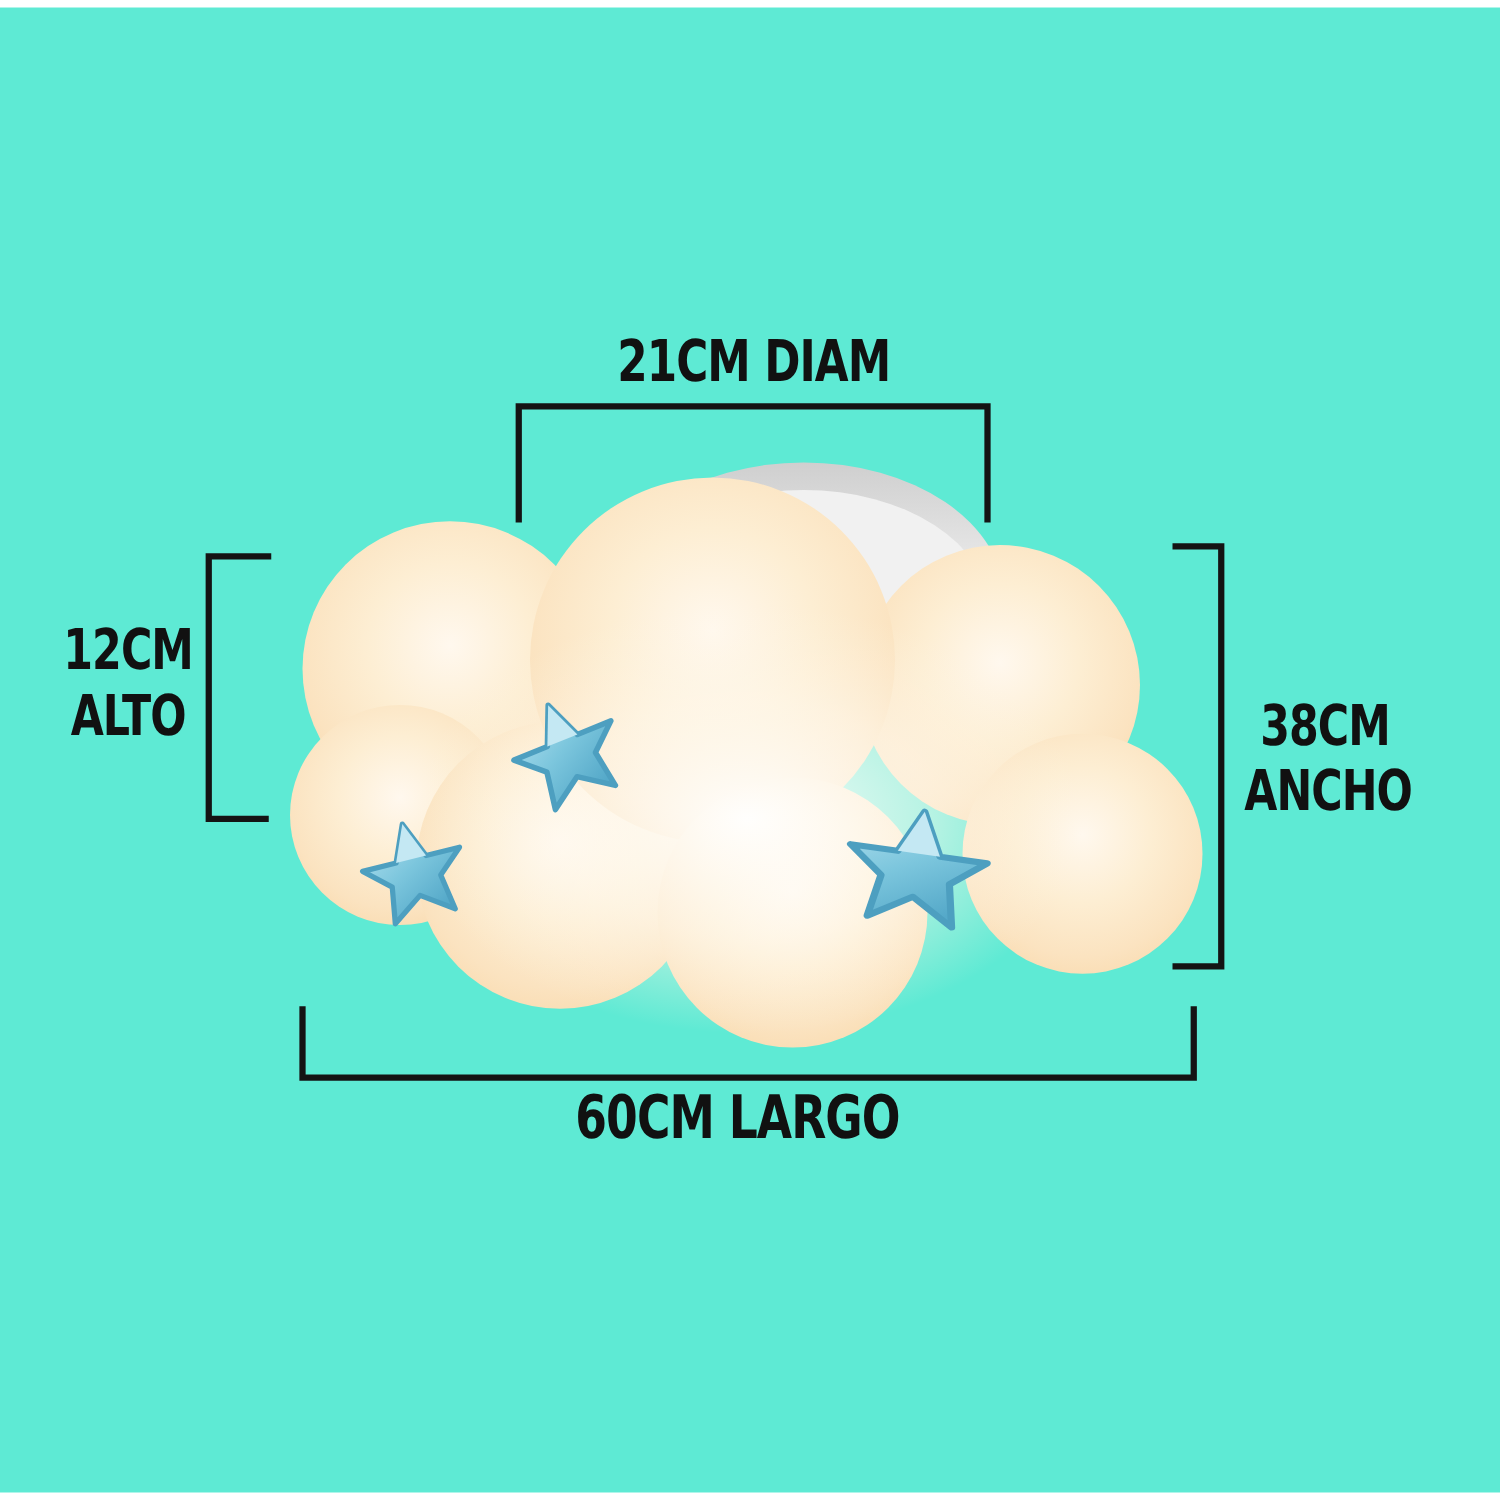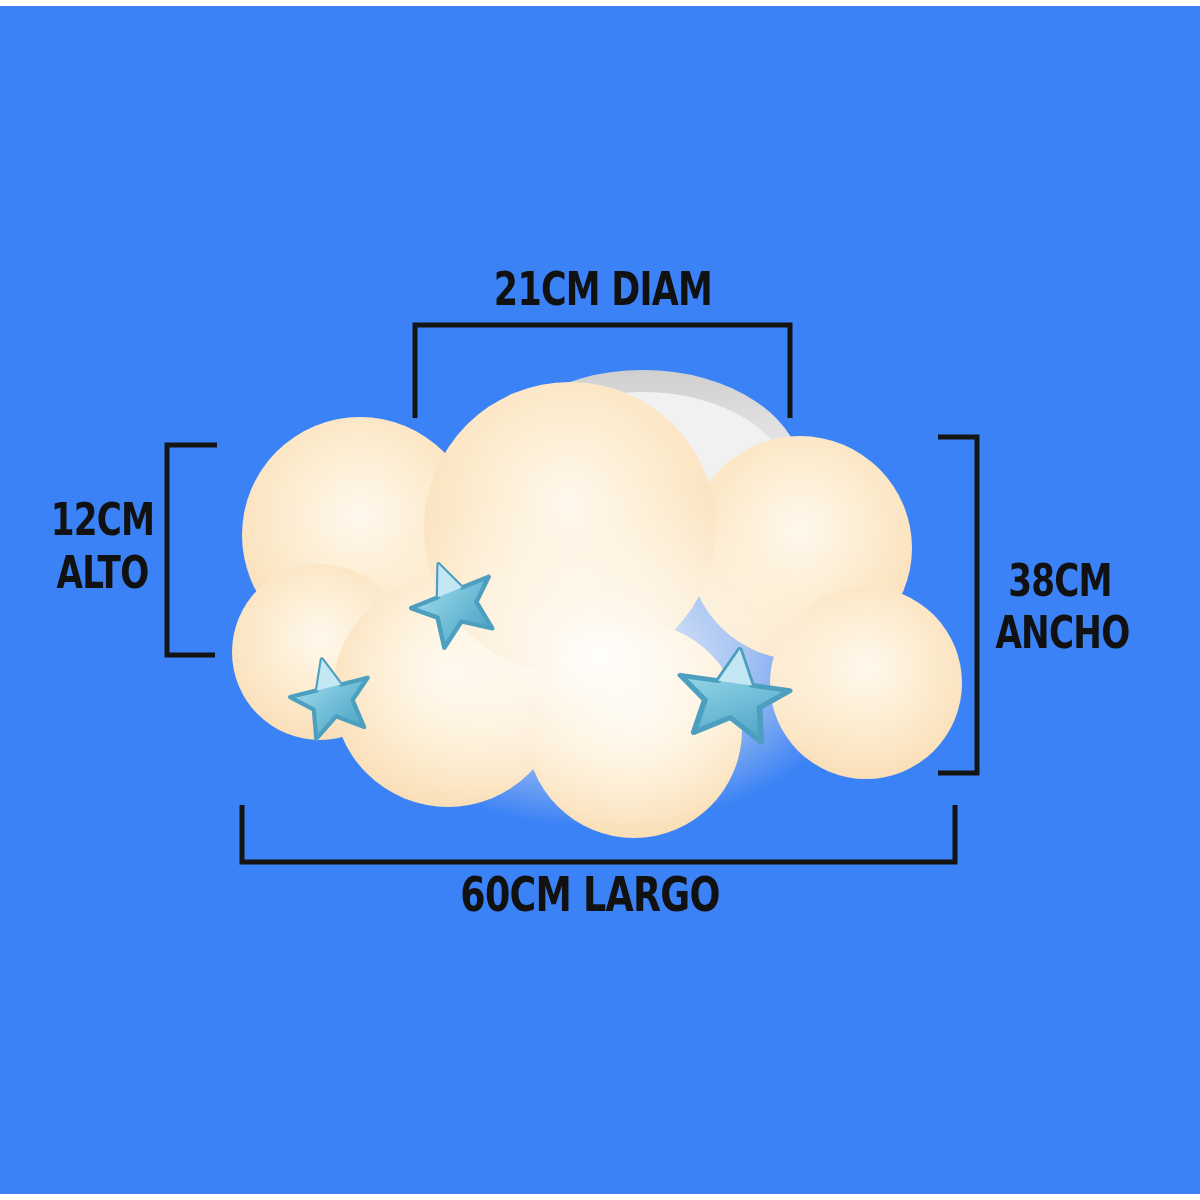--- a/index.html
+++ b/index.html
@@ -1,19 +1,19 @@
 <!DOCTYPE html>
 <html><head>
 <meta charset="utf-8">
 <style>
   html,body{margin:0;padding:0;background:#e9e9e9;}
   .stage{
     position:relative;
     width:1200px;height:1200px;
-    background:#3b82f6;
+    background:#5eead4;
     overflow:hidden;
     font-family:"DejaVu Sans","Liberation Sans",sans-serif;
   }
   .edge-strip{position:absolute;left:0;width:1200px;height:6px;background:#ffffff;}
   .edge-strip.top{top:0;}
   .edge-strip.bottom{bottom:0;}
   .lamp-svg{position:absolute;left:0;top:0;width:1200px;height:1200px;}
   .dim-label{
     position:absolute;
     color:#111111;

